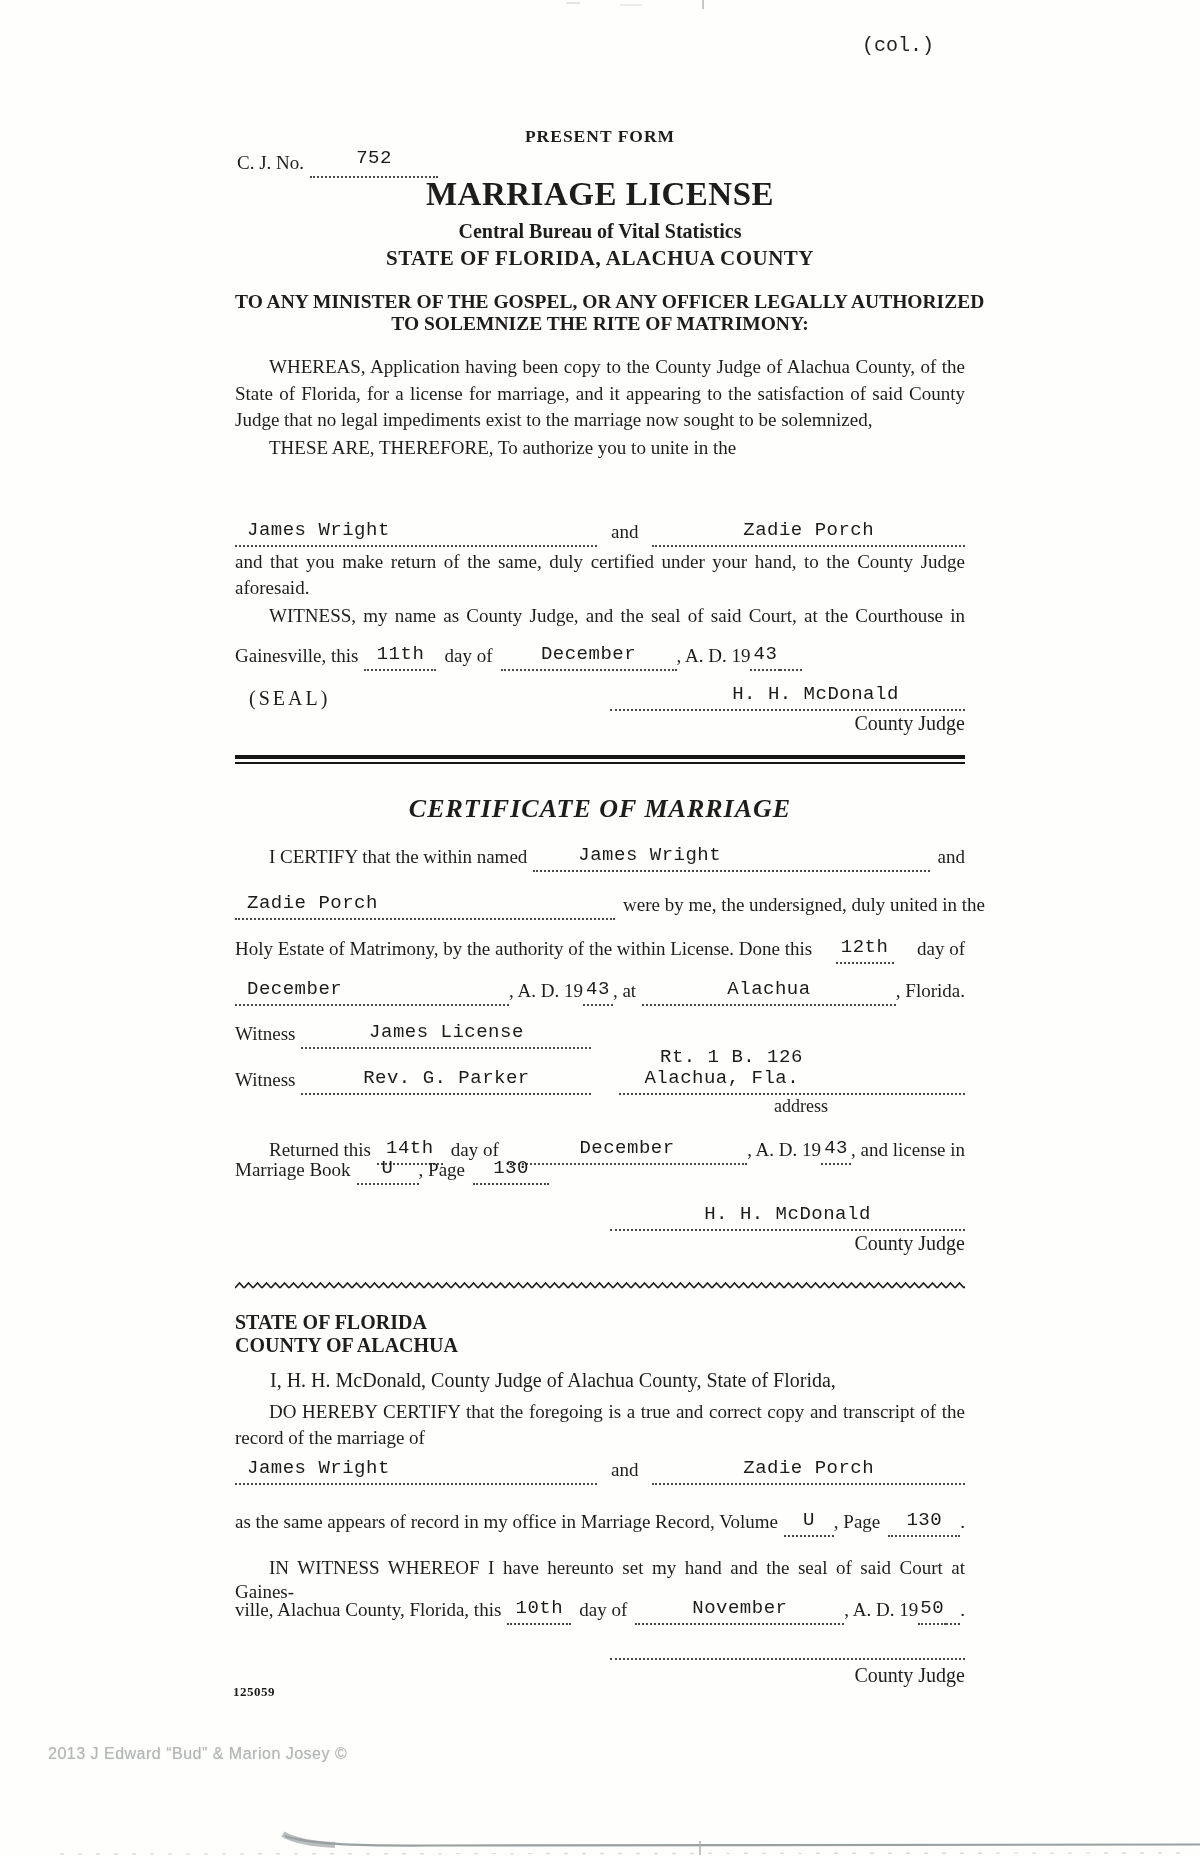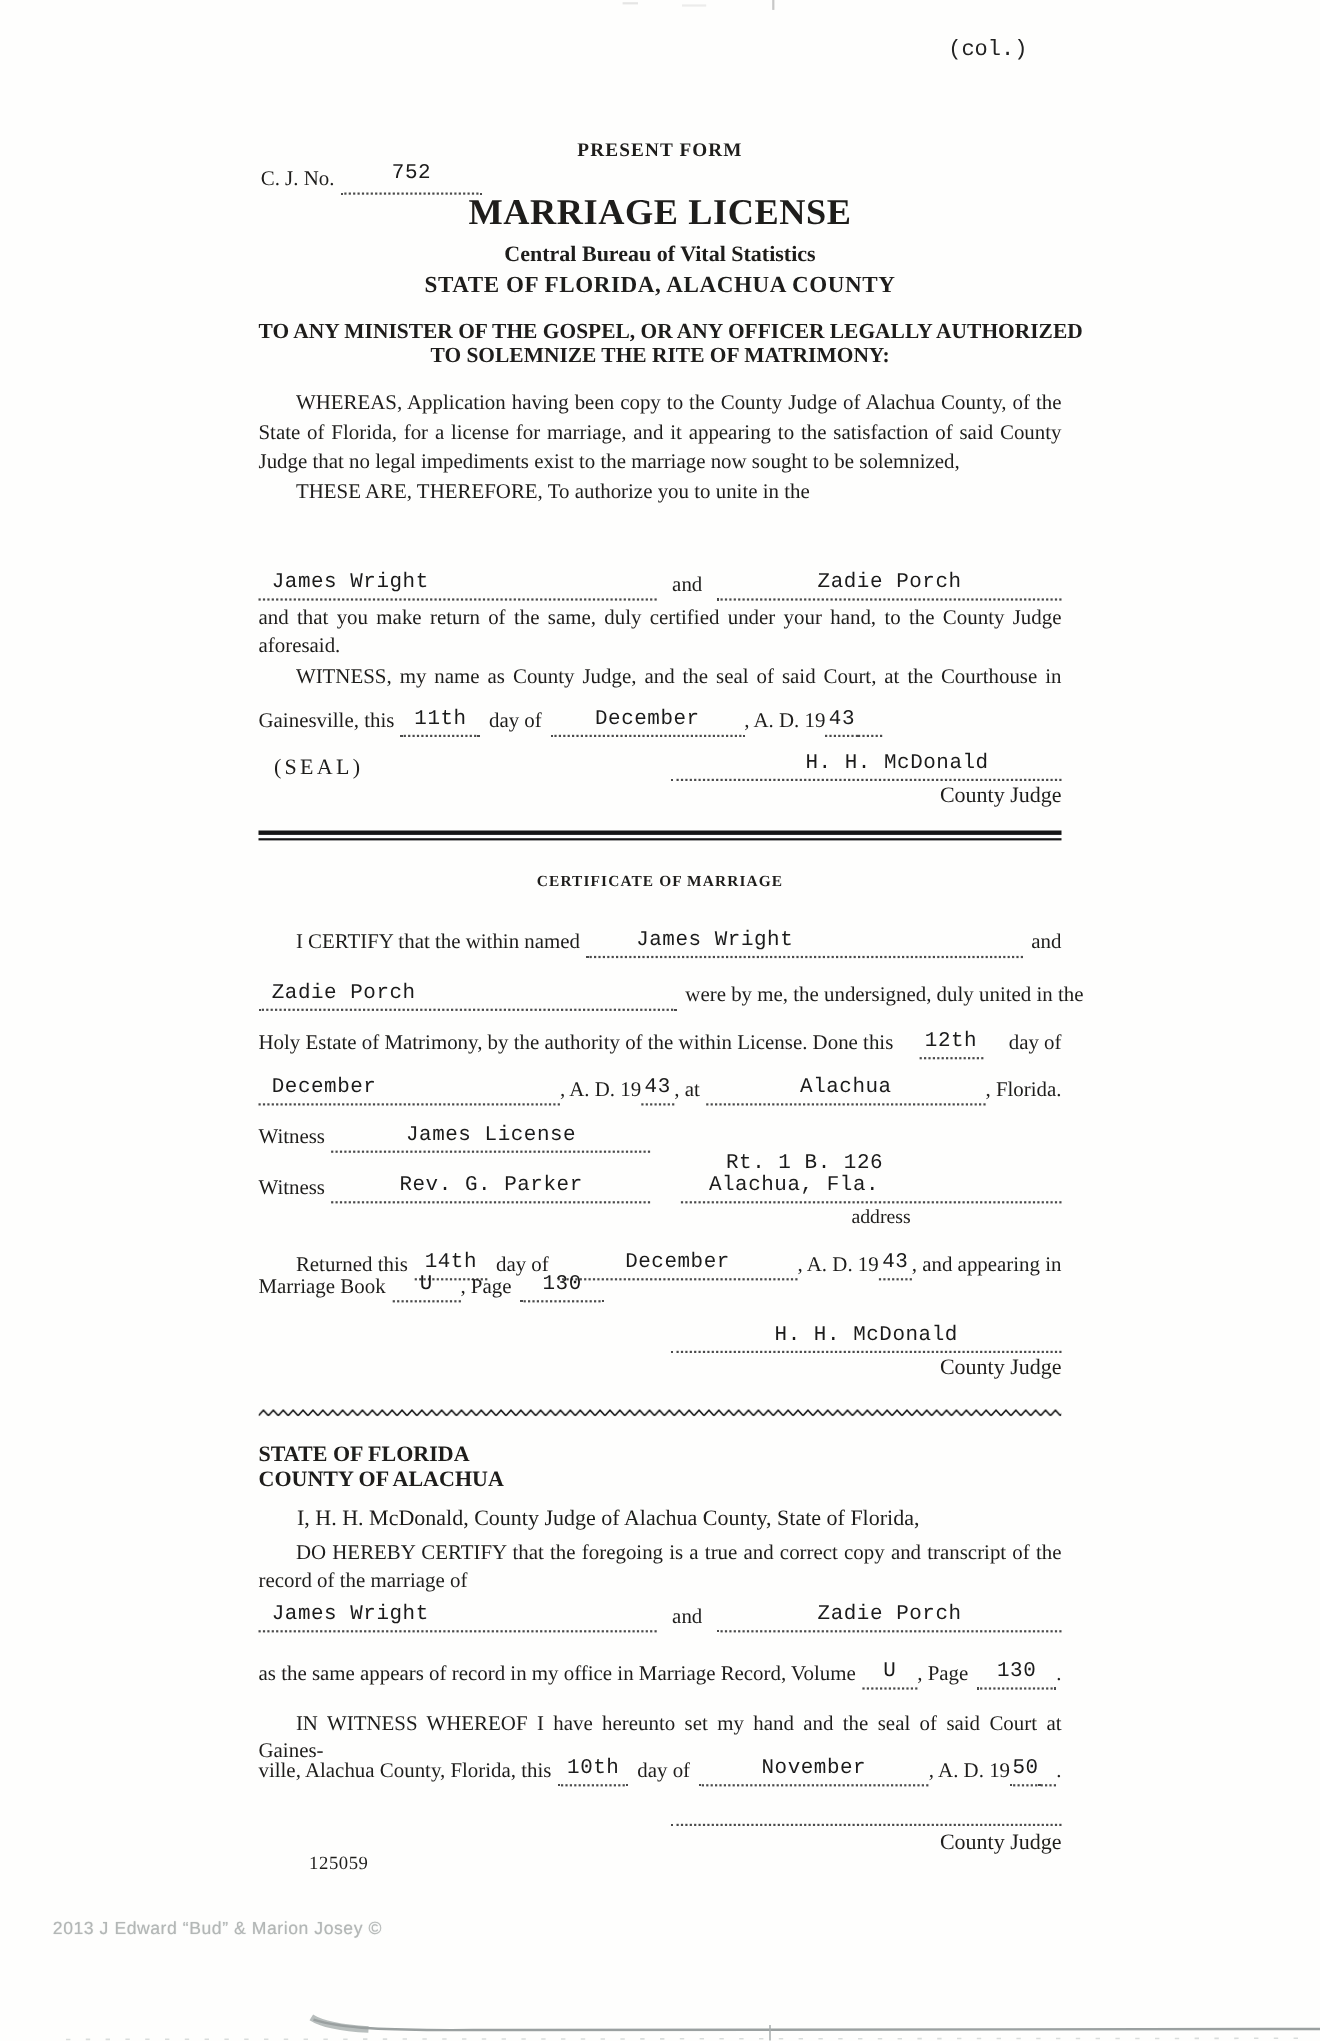--- a/index.html
+++ b/index.html
@@ -17,21 +17,21 @@
   .ind { text-indent:34px; }
   .ctr { left:235px; right:235px; text-align:center; white-space:nowrap; }
   .b { font-weight:bold; }
   
   .h-present { font-size:17.5px; letter-spacing:1px; }
   .h-title { font-size:33px; letter-spacing:0.5px; }
   .h-bureau { font-size:20px; }
   .h-state { font-size:21px; letter-spacing:0.5px; }
   .h-to { font-size:19.5px; }
   .h-holy { font-size:22px; letter-spacing:1px; }
-  .h-cert { font-size:14px; letter-spacing:1px; }
+  .h-cert { font-size:26px; letter-spacing:1px;font-style:italic; }
   
   .frow { display:flex; align-items:flex-start; font-size:19px; line-height:24px; white-space:nowrap; }
   .frow > span { flex:0 0 auto; }
   .fill {
     display:inline-block; border-bottom:2px dotted #4a4a4a;
     text-align:center; min-height:1px;
   }
   .grow { flex:1 1 auto !important; }
   .typed {
     font-family:"Liberation Mono", monospace;
@@ -47,21 +47,21 @@
   .and-sep { margin:0 14px; }
   
   .sigline { position:absolute; left:610px; width:355px; }
   .sigline .fill { width:100%; }
   .sig-title { position:absolute; left:610px; width:355px; text-align:right; padding-right:24px; font-size:20px; }
   
   .dbl-rule { position:absolute; left:235px; right:235px; height:3px;
     border-top:4px solid #161616; border-bottom:2px solid #161616; }
   .seal { font-size:20px; letter-spacing:3px; }
   .mono-note { font-family:"Liberation Mono", monospace; font-size:20px; color:#222; }
-  .code { font-size:17px; font-weight:normal; letter-spacing:0.5px;margin-left:48px; }
+  .code { font-size:13px; font-weight:bold; letter-spacing:0.5px; }
   .copyright {
     font-family:"Liberation Sans", sans-serif; font-size:16px;
     color:#b3b7b6; letter-spacing:0.5px; text-shadow:0 0 1px #c9cccb;
   }
   .artifact { background:#9a9a9a; }
 </style>
 </head>
 <body>
 
 <div class="page">
@@ -171,21 +171,21 @@
 
   <div class="abs ln" style="left:637px;right:235px;text-align:center;font-size:18px;top:1094px">address</div>
 
   <div class="abs frow" style="left:269px;right:235px;top:1138px">
     <span>Returned this</span>
     <span class="fill gap6" style="width:66px"><span class="typed">14th</span></span>
     <span class="gap8">day of</span>
     <span class="fill grow gap8"><span class="typed">December</span></span>
     <span>, A. D. 19</span>
     <span class="fill" style="width:30px"><span class="typed">43</span></span>
-    <span>, and appearing in</span>
+    <span>, and license in</span>
   </div>
 
   <div class="abs frow" style="left:235px;top:1158px">
     <span>Marriage Book</span>
     <span class="fill gap6" style="width:62px"><span class="typed">U</span></span>
     <span>, Page</span>
     <span class="fill gap8" style="width:76px"><span class="typed">130</span></span>
   </div>
 
   <div class="sigline frow" style="top:1204px">

